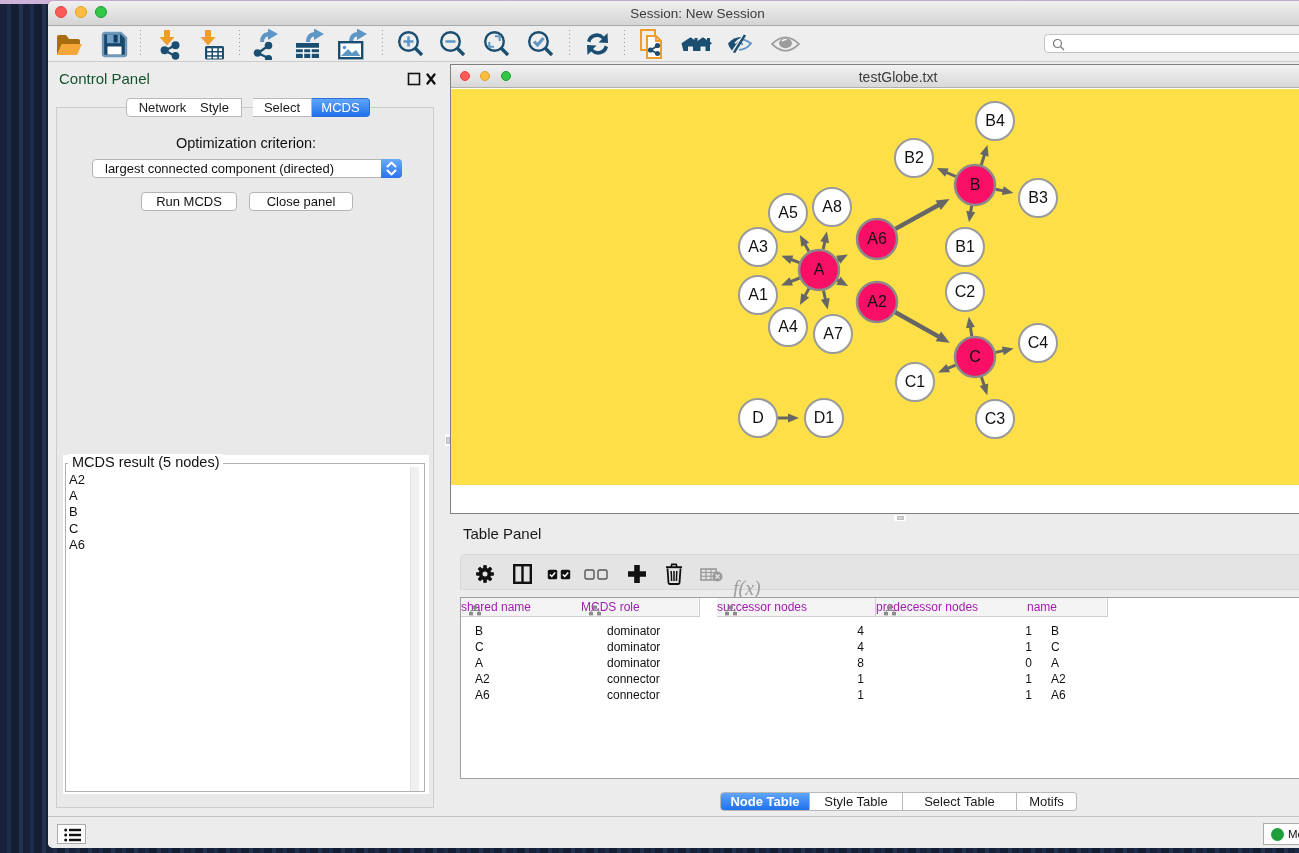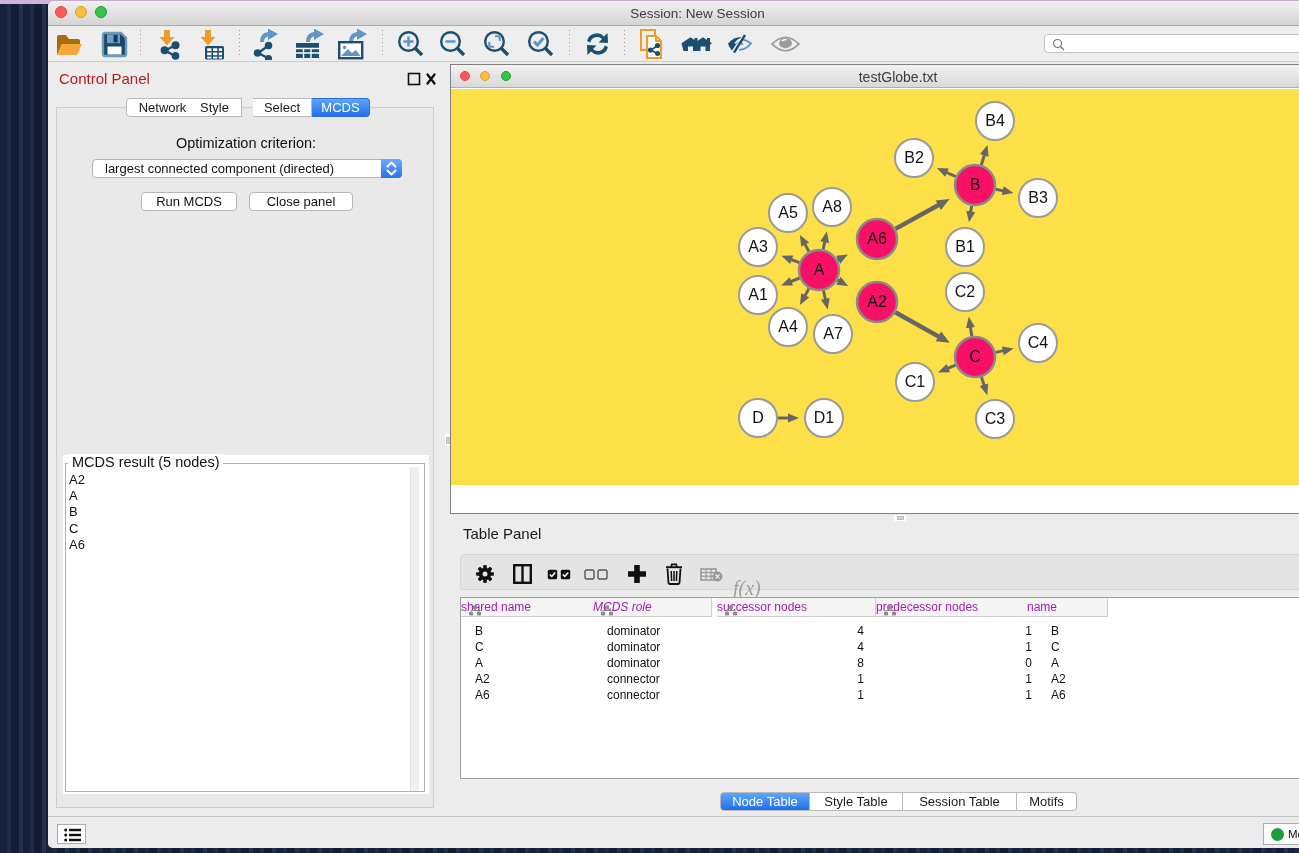--- a/index.html
+++ b/index.html
@@ -11,21 +11,21 @@
 
 #titlebar { left:0; top:0; width:1299px; height:25px; background:linear-gradient(#f0f0f0,#d4d4d4); border-bottom:1px solid #ababab; border-radius:5px 5px 0 0; }
 .tl { width:12px; height:12px; border-radius:50%; top:6px; }
 #title-text { width:1299px; top:5px; text-align:center; font-size:13.5px; color:#3c3c3c; }
 
 #toolbar { left:0; top:26px; width:1299px; height:35px; background:#eeeeee; border-bottom:1px solid #cccccc; }
 .tsep { top:3px; width:1px; height:28px; background-image:linear-gradient(#9a9a9a 33%, rgba(0,0,0,0) 0%); background-size:1px 4px; }
 .ticon { top:3px; }
 #searchbox { left:996px; top:7px; width:293px; height:19px; background:#fff; border:1px solid #c3c3c3; border-radius:4px; }
 
-#cp-title { left:11px; top:69px; font-size:15px; color:#b91c1c; }
+#cp-title { left:11px; top:69px; font-size:15px; color:#14532d; }
 #cp-box { left:8px; top:106px; width:378px; height:701px; background:#e9e9e9; border:1px solid #cdcdcd; }
 .tab { top:97px; height:19px; background:#fff; border:1px solid #b8b8b8; border-left:none; font-size:13px; color:#1a1a1a; text-align:center; line-height:18px; }
 .tabsel { background:linear-gradient(#5fa5f7,#2070ee); color:#fff; border-color:#2b6fd8; }
 #opt-label { left:9px; top:134px; width:378px; text-align:center; font-size:14.5px; color:#111; }
 #dropdown { left:44px; top:158px; width:310px; height:19px; background:#fff; border:1px solid #b5b5b5; border-radius:4px; font-size:13px; color:#111; line-height:17px; padding-left:12px; }
 #dd-btn { right:-1px; top:-1px; width:21px; height:19px; border-radius:0 4px 4px 0; background:linear-gradient(#6aabf8,#2a72ef); }
 .btn { top:191px; height:19px; background:#fff; border:1px solid #b5b5b5; border-radius:4px; font-size:13px; color:#111; text-align:center; line-height:17px; }
 #mcds-white { left:15px; top:454px; width:366px; height:339px; background:#fff; }
 #mcds-border { left:17px; top:462px; width:360px; height:329px; border:1px solid #b0b0b0; }
 #mcds-label { left:20px; top:453px; background:#fff; padding:0 4px; font-size:14.5px; color:#111; }
@@ -392,21 +392,21 @@
     <div class="abs th" style="left:0px;width:137px;"><span style="position:absolute;left:8px;top:4px;"><svg width="12" height="11" viewBox="0 0 12 11" style="vertical-align:-1px;">
             <g fill="#8b8b8b">
               <rect x="4" y="0.5" width="4" height="3.4"></rect>
               <rect x="0" y="7" width="4" height="3.4"></rect>
               <rect x="8" y="7" width="4" height="3.4"></rect>
             </g>
             <g stroke="#8b8b8b" stroke-width="1">
               <path d="M6 4 L6 5.5 M2 7 L2 5.5 L10 5.5 L10 7" fill="none"></path>
             </g>
           </svg></span>shared name</div>
-    <div class="abs th" style="left:132px;width:119px;font-style:italic;"><span style="position:absolute;left:8px;top:4px;"><svg width="12" height="11" viewBox="0 0 12 11" style="vertical-align:-1px;">
+    <div class="abs th" style="left:120px;width:119px;"><span style="position:absolute;left:8px;top:4px;"><svg width="12" height="11" viewBox="0 0 12 11" style="vertical-align:-1px;">
             <g fill="#8b8b8b">
               <rect x="4" y="0.5" width="4" height="3.4"></rect>
               <rect x="0" y="7" width="4" height="3.4"></rect>
               <rect x="8" y="7" width="4" height="3.4"></rect>
             </g>
             <g stroke="#8b8b8b" stroke-width="1">
               <path d="M6 4 L6 5.5 M2 7 L2 5.5 L10 5.5 L10 7" fill="none"></path>
             </g>
           </svg></span>MCDS role</div>
     <div class="abs th" style="left:256px;width:159px;"><span style="position:absolute;left:8px;top:4px;"><svg width="12" height="11" viewBox="0 0 12 11" style="vertical-align:-1px;">
@@ -449,23 +449,23 @@
     <div class="abs td" style="left:146px;top:73px;">connector</div>
     <div class="abs td" style="left:303px;top:73px;width:100px;text-align:right;">1</div>
     <div class="abs td" style="left:471px;top:73px;width:100px;text-align:right;">1</div>
     <div class="abs td" style="left:590px;top:73px;">A2</div>
     <div class="abs td" style="left:14px;top:89px;">A6</div>
     <div class="abs td" style="left:146px;top:89px;">connector</div>
     <div class="abs td" style="left:303px;top:89px;width:100px;text-align:right;">1</div>
     <div class="abs td" style="left:471px;top:89px;width:100px;text-align:right;">1</div>
     <div class="abs td" style="left:590px;top:89px;">A6</div>
   </div>
-  <div class="abs btab btabsel" style="left:672px;width:90px;border-left:1px solid #b8b8b8;border-radius:4px 0 0 4px;">Node Table</div>
+  <div class="abs btab btabsel" style="left:672px;width:90px;border-left:1px solid #b8b8b8;border-radius:4px 0 0 4px;font-weight:bold;">Node Table</div>
   <div class="abs btab" style="left:762px;width:93px;">Style Table</div>
-  <div class="abs btab" style="left:855px;width:114px;">Session Table</div>
+  <div class="abs btab" style="left:855px;width:114px;">Select Table</div>
   <div class="abs btab" style="left:969px;width:60px;border-radius:0 4px 4px 0;">Motifs</div>
 
   <div class="abs" id="statusbar">
     <div class="abs" id="listbtn">
       <svg class="abs" style="left:6px;top:3px;" width="17" height="14" viewBox="0 0 17 14">
           <circle cx="1.7" cy="2" r="1.5" fill="#111"></circle>
           <circle cx="1.7" cy="7" r="1.5" fill="#111"></circle>
           <circle cx="1.7" cy="12" r="1.5" fill="#111"></circle>
           <rect x="5" y="0.8" width="12" height="2.4" fill="#111"></rect>
           <rect x="5" y="5.8" width="12" height="2.4" fill="#111"></rect>

